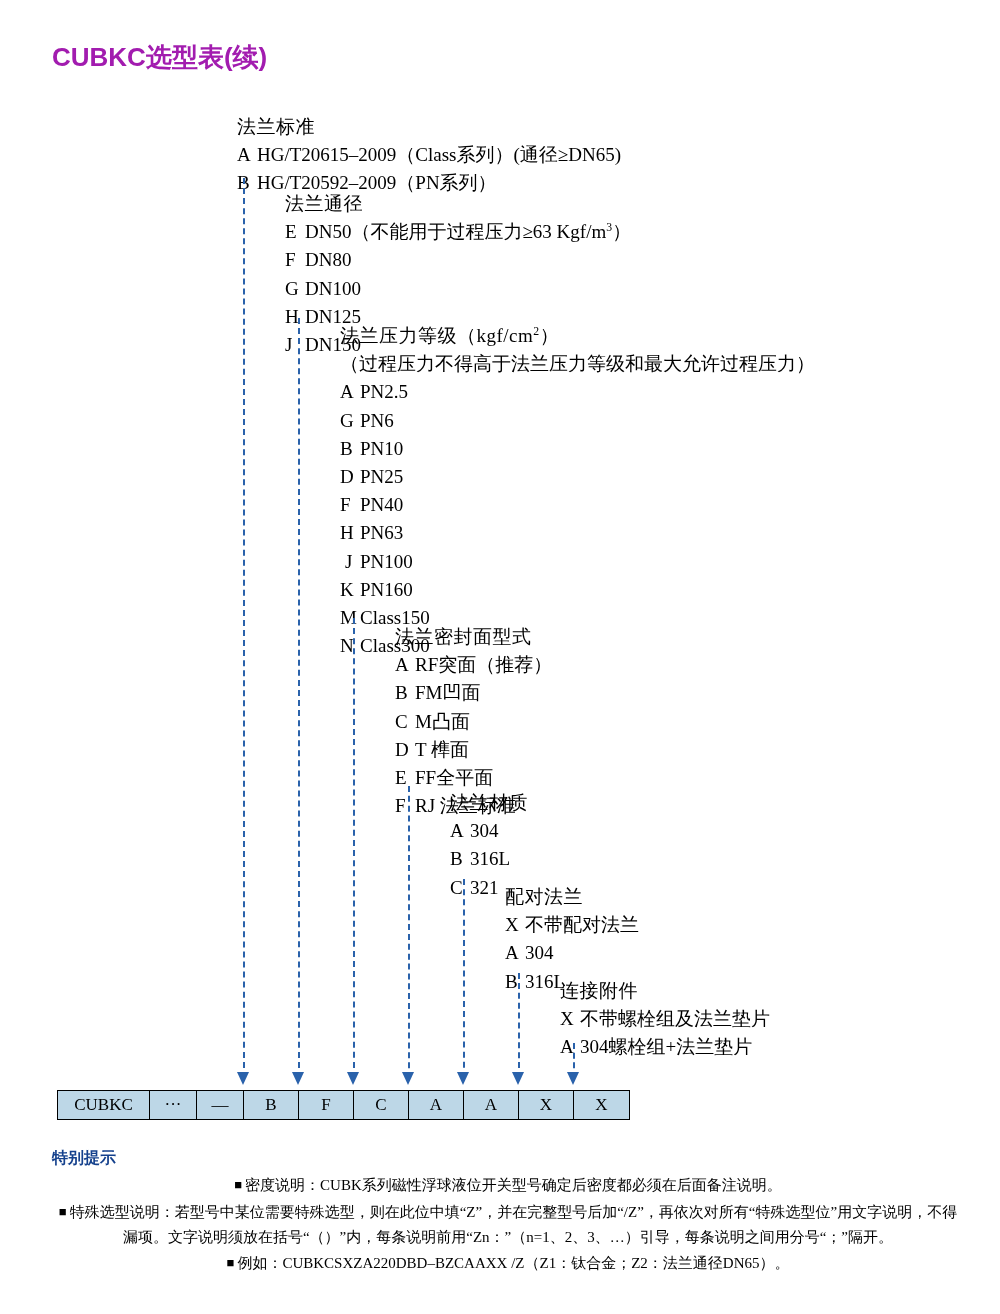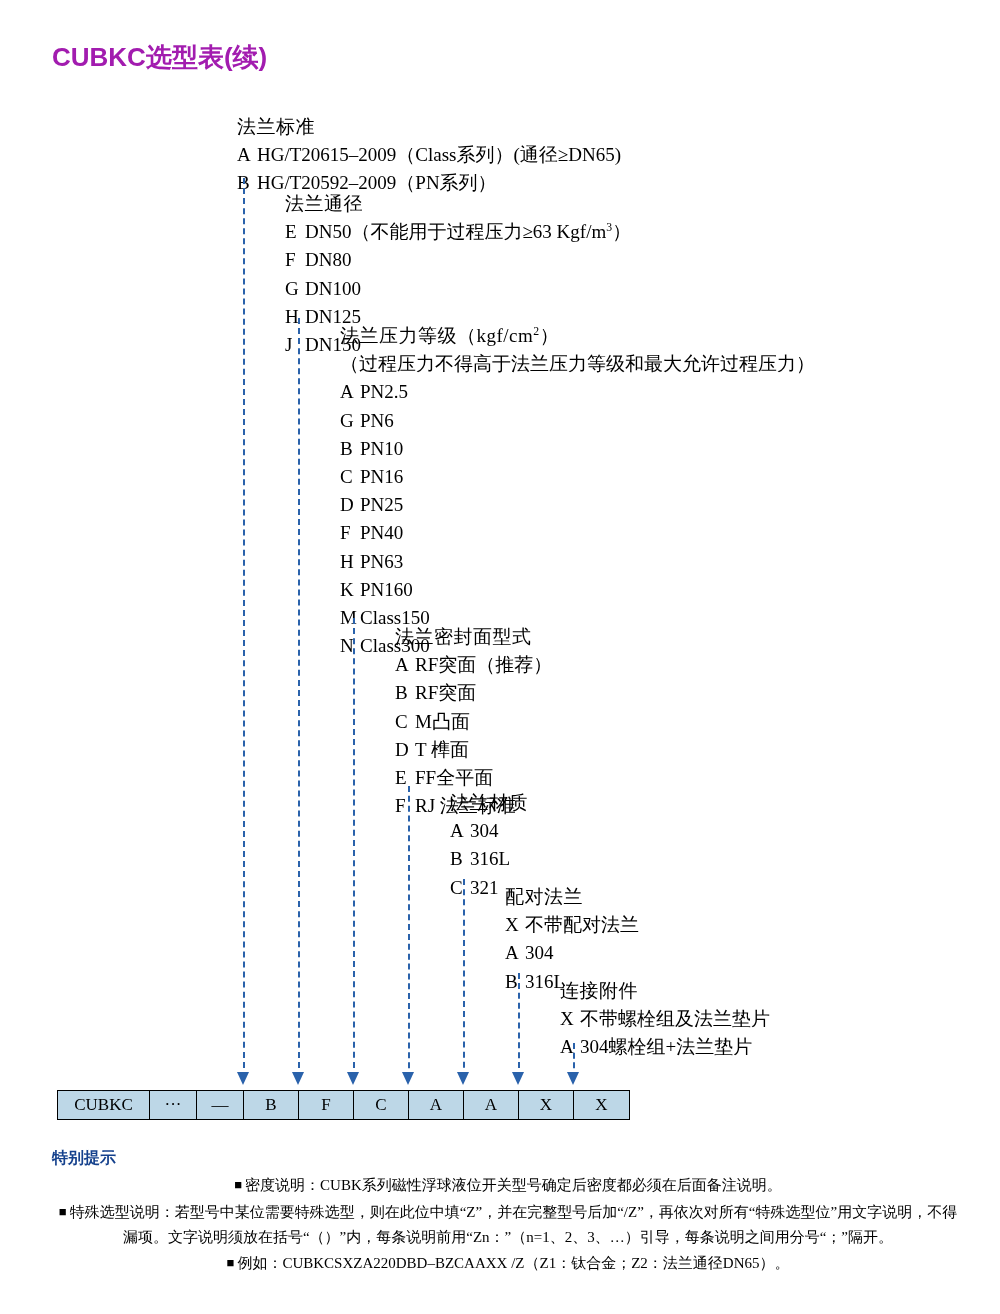--- a/index.html
+++ b/index.html
@@ -129,33 +129,33 @@
     <div class="ln"><span class="code">H</span><span>DN125</span></div>
     <div class="ln"><span class="code">J</span><span>DN150</span></div>
   </div>
 
   <div class="blk" style="left:340px; top:322px;">
     <div class="ln hdr"><span>法兰压力等级（kgf/cm</span><sup>2</sup><span>）</span></div>
     <div class="ln">（过程压力不得高于法兰压力等级和最大允许过程压力）</div>
     <div class="ln"><span class="code">A</span><span>PN2.5</span></div>
     <div class="ln"><span class="code">G</span><span>PN6</span></div>
     <div class="ln"><span class="code">B</span><span>PN10</span></div>
-    <div class="ln"><span class="code">C</span><span>PN16</span></div>
     <div class="ln"><span class="code">D</span><span>PN25</span></div>
     <div class="ln"><span class="code">F</span><span>PN40</span></div>
     <div class="ln"><span class="code">H</span><span>PN63</span></div>
+    <div class="ln"><span class="code" style="padding-left:5px;">J</span><span>PN100</span></div>
     <div class="ln"><span class="code">K</span><span>PN160</span></div>
     <div class="ln"><span class="code">M</span><span>Class150</span></div>
     <div class="ln"><span class="code">N</span><span>Class300</span></div>
   </div>
 
   <div class="blk" style="left:395px; top:623px;">
     <div class="ln hdr">法兰密封面型式</div>
     <div class="ln"><span class="code">A</span><span>RF突面（推荐）</span></div>
-    <div class="ln"><span class="code">B</span><span>RF突面</span></div>
+    <div class="ln"><span class="code">B</span><span>FM凹面</span></div>
     <div class="ln"><span class="code">C</span><span>M凸面</span></div>
     <div class="ln"><span class="code">D</span><span>T 榫面</span></div>
     <div class="ln"><span class="code">E</span><span>FF全平面</span></div>
     <div class="ln"><span class="code">F</span><span>RJ 法兰标准</span></div>
   </div>
 
   <div class="blk" style="left:450px; top:789px;">
     <div class="ln hdr">法兰材质</div>
     <div class="ln"><span class="code">A</span><span>304</span></div>
     <div class="ln"><span class="code">B</span><span>316L</span></div>

